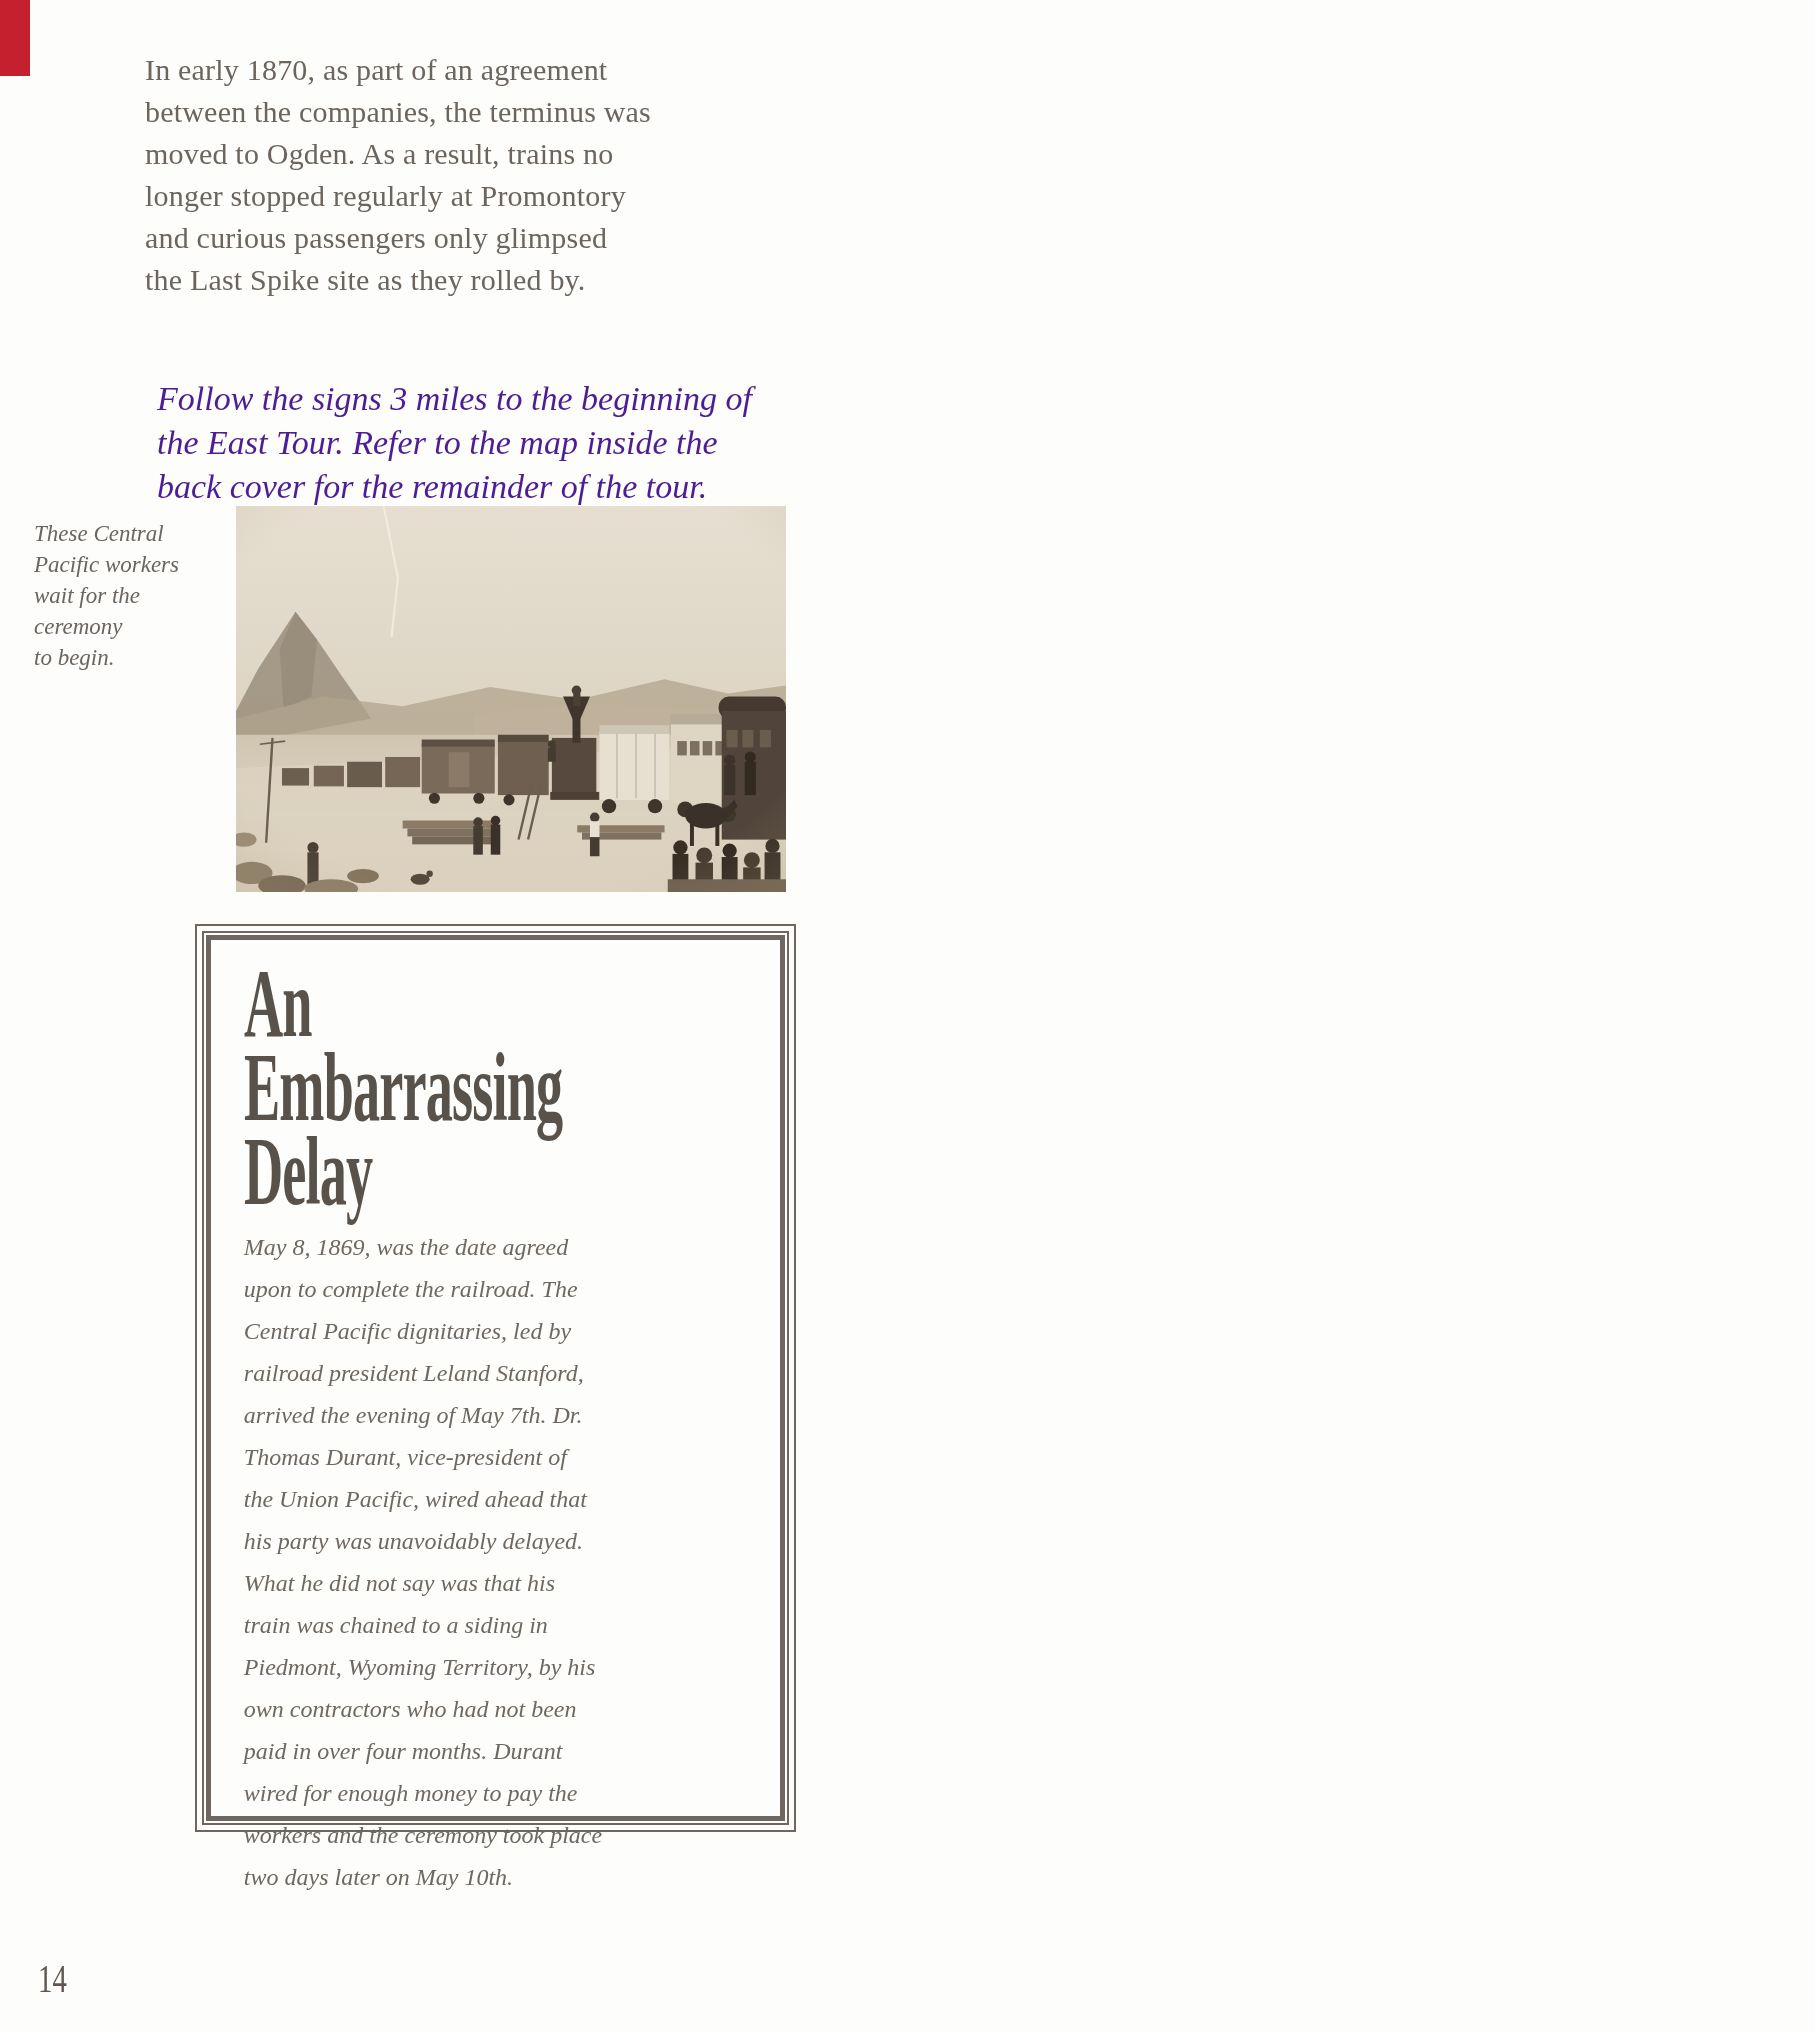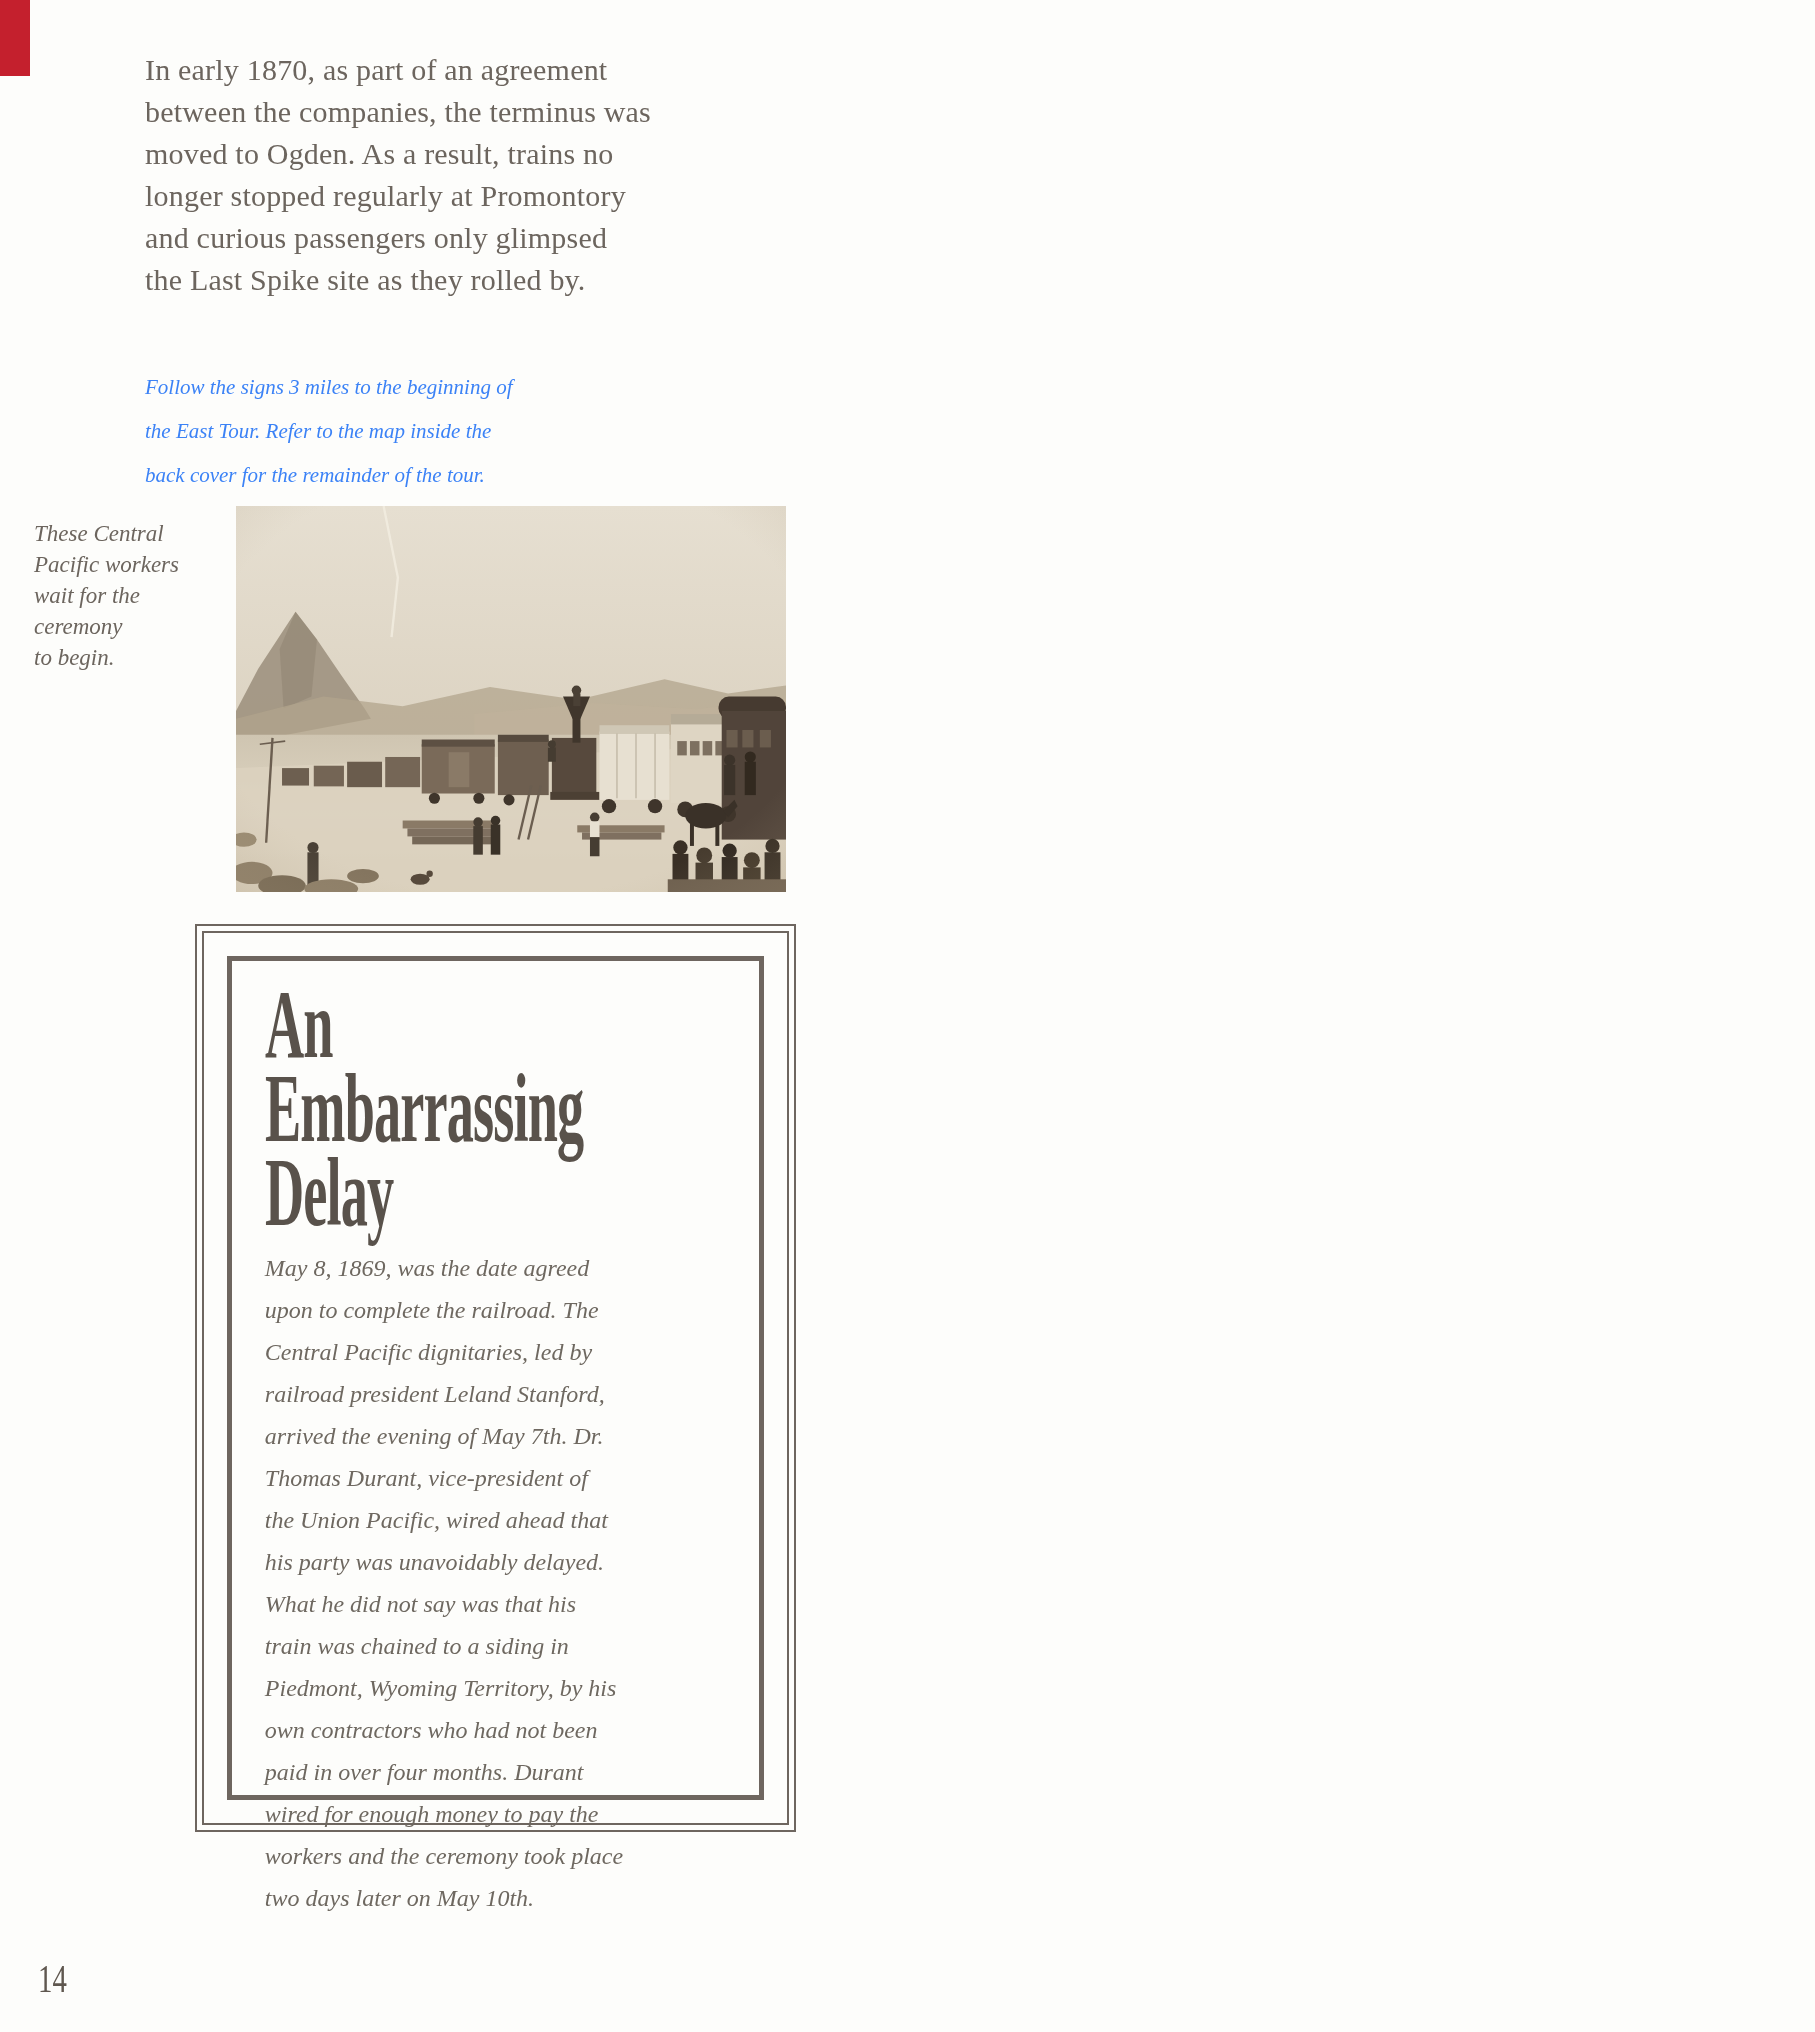--- a/index.html
+++ b/index.html
@@ -14,42 +14,42 @@
   .red-strip{
     position:absolute; left:0; top:0; width:30px; height:76px;
     background:#c4202d;
   }
   .intro{
     position:absolute; left:145px; top:49px; margin:0;
     font-size:30px; line-height:42px; letter-spacing:0.2px;
     white-space:pre-line; color:#6c655e;
   }
   .tour-note{
-    position:absolute; left:145px; top:365px; margin:0;
-    font-style:italic; font-size:21px; line-height:44px;
-    white-space:pre-line; color:#3b82f6;
+    position:absolute; left:145px; top:365px; margin:12px;
+    font-style:italic; font-size:34px; line-height:44px;
+    white-space:pre-line; color:#4c1d95;
   }
   .caption{
     position:absolute; left:26px; top:510px; margin:8px;
     font-style:italic; font-size:23px; line-height:31px;
     white-space:pre-line; color:#6c655e;
   }
   .photo{
     position:absolute; left:236px; top:506px; width:550px; height:386px;
     background:#d8cfbf;
     box-shadow:0 0 0 0.8px #e8e2d6 inset;
   }
   .photo svg{ display:block; }
   .sidebar-box{
     position:absolute; left:195px; top:924px; width:601px; height:908px;
     border:2.4px solid #6e665f; padding:4.8px; box-sizing:border-box;
     background:#fdfdfb;
   }
   .box-mid{
-    border:2.4px solid #6e665f; padding:23px; height:100%; box-sizing:border-box;
+    border:2.4px solid #6e665f; padding:2px; height:100%; box-sizing:border-box;
   }
   .box-inner{
     border:5.6px solid #6e665f; height:100%; box-sizing:border-box;
     padding:22px 24px 0 33px;
   }
   .sidebar-title{
     margin:0; color:#59524b; font-weight:bold;
   }
   .condensed{
     display:inline-block;

